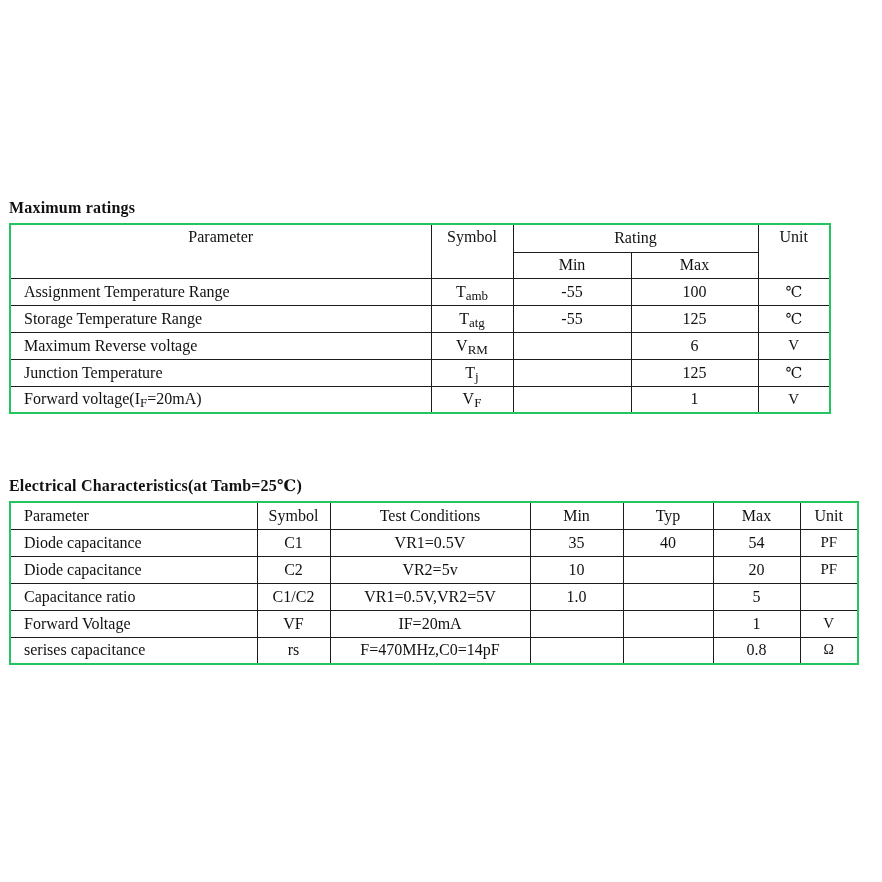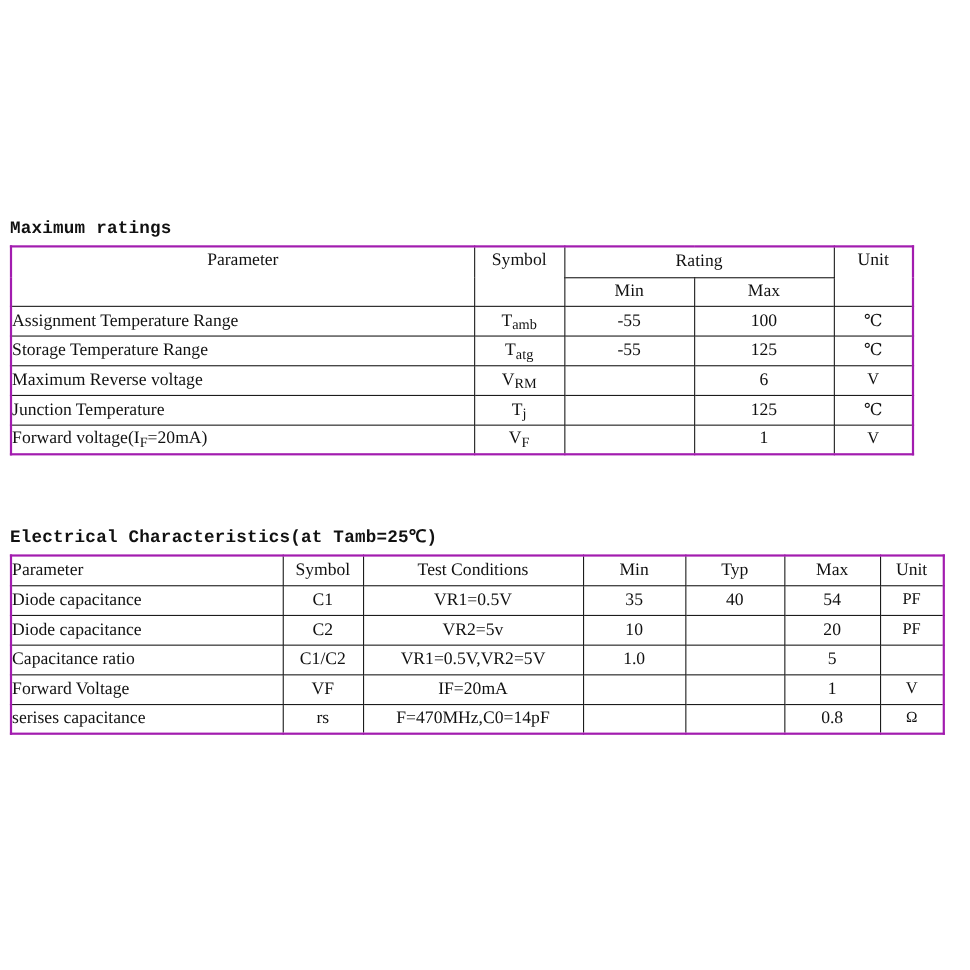--- a/index.html
+++ b/index.html
@@ -16,37 +16,36 @@
     background: #ffffff;
   }
   .section { position: absolute; }
   .section-title {
     font-size: 16px;
     font-weight: bold;
     color: #111111;
     margin-left: 9px;
     margin-bottom: 6px;
     letter-spacing: 0.2px;
-    font-family: Liberation Mono, monospace;
   }
   table {
     border-collapse: collapse;
     table-layout: fixed;
-    border: 2px solid #a21caf;
+    border: 2px solid #22c55e;
   }
   td {
     border: 1px solid #1c1c1c;
     font-size: 16px;
     color: #111111;
     text-align: center;
     vertical-align: middle;
     overflow: hidden;
     white-space: nowrap;
   }
-  td.left { text-align: left; padding-left: 0; }
+  td.left { text-align: left; padding-left: 13px; }
   td.vtop { vertical-align: top; padding-top: 3px; }
   .unit-cell { font-size: 15px; }
   sub.sscript {
     font-size: 13px;
     line-height: 0;
     position: relative;
     vertical-align: baseline;
     top: 3px;
   }
   

